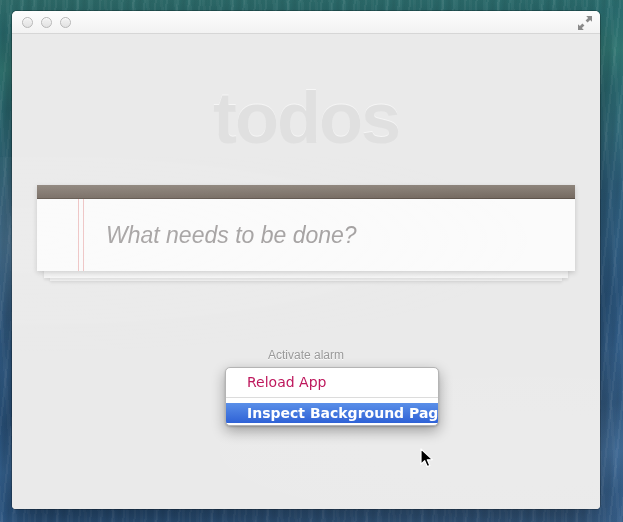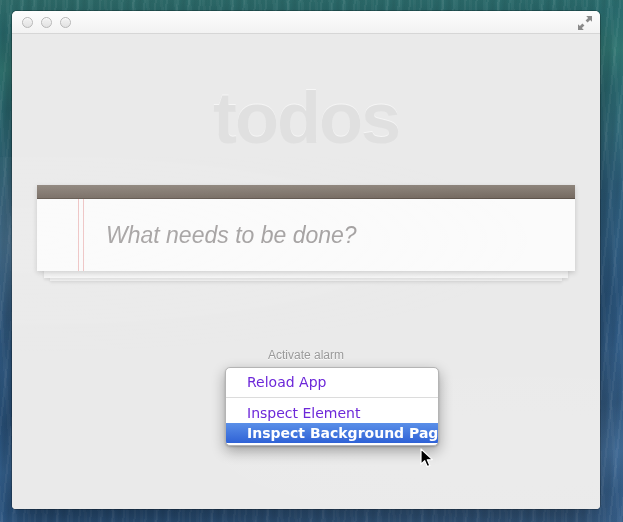--- a/index.html
+++ b/index.html
@@ -213,21 +213,21 @@
     box-shadow: 0 5px 14px rgba(0,0,0,0.33), 0 1px 2px rgba(0,0,0,0.2);
     padding: 4px 0 2px 0;
     overflow: hidden;
     z-index: 40;
   }
   .menu-item {
     height: 20px;
     line-height: 20px;
     padding: 0 10px 0 21px;
     font-size: 14px;
-    color: #6d28d9;
+    color: #be185d;
     white-space: nowrap;
     cursor: default;
     font-family: "DejaVu Sans", sans-serif;
   }
   .menu-item.highlighted {
     background: linear-gradient(#5a8fe8, #2f62d6);
     color: #ffffff;
     font-weight: bold;
   }
   .menu-separator {
@@ -279,21 +279,20 @@
           <div class="margin-rule r2"></div>
           <input id="new-todo-input" type="text" placeholder="What needs to be done?" style="">
         </div>
       </div>
 
       <div id="activate-alarm">Activate alarm</div>
 
       <div id="context-menu">
         <div class="menu-item">Reload App</div>
         <div class="menu-separator"></div>
-        <div class="menu-item">Inspect Element</div>
         <div class="menu-item highlighted">Inspect Background Page</div>
       </div>
 
       <div id="mouse-cursor">
         <svg width="16" height="22" viewBox="0 0 16 22">
           <path d="M1 1 L1 16.2 L4.7 12.7 L7.2 18.6 L9.8 17.5 L7.3 11.8 L12.4 11.6 Z" fill="#000000" stroke="#ffffff" stroke-width="1.2" stroke-linejoin="round"></path>
         </svg>
       </div>
 
     </div>

